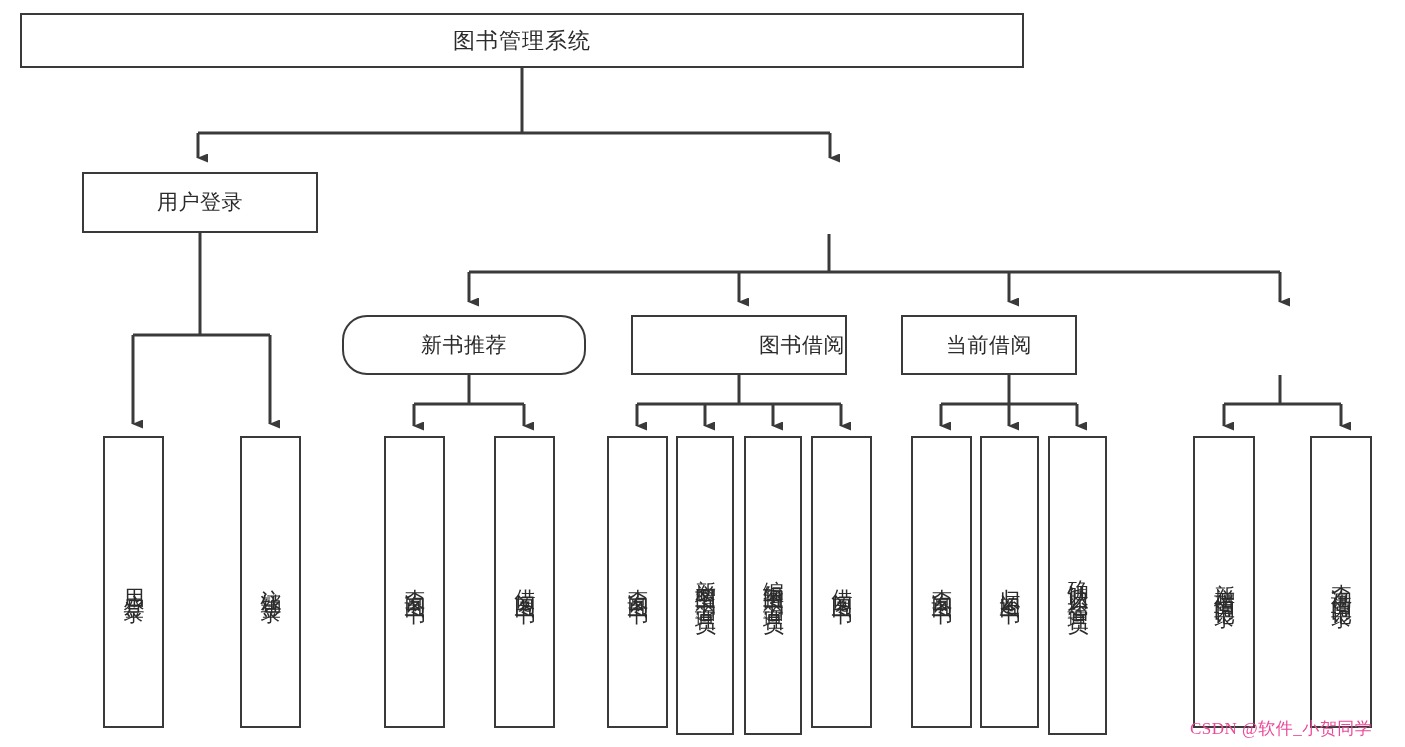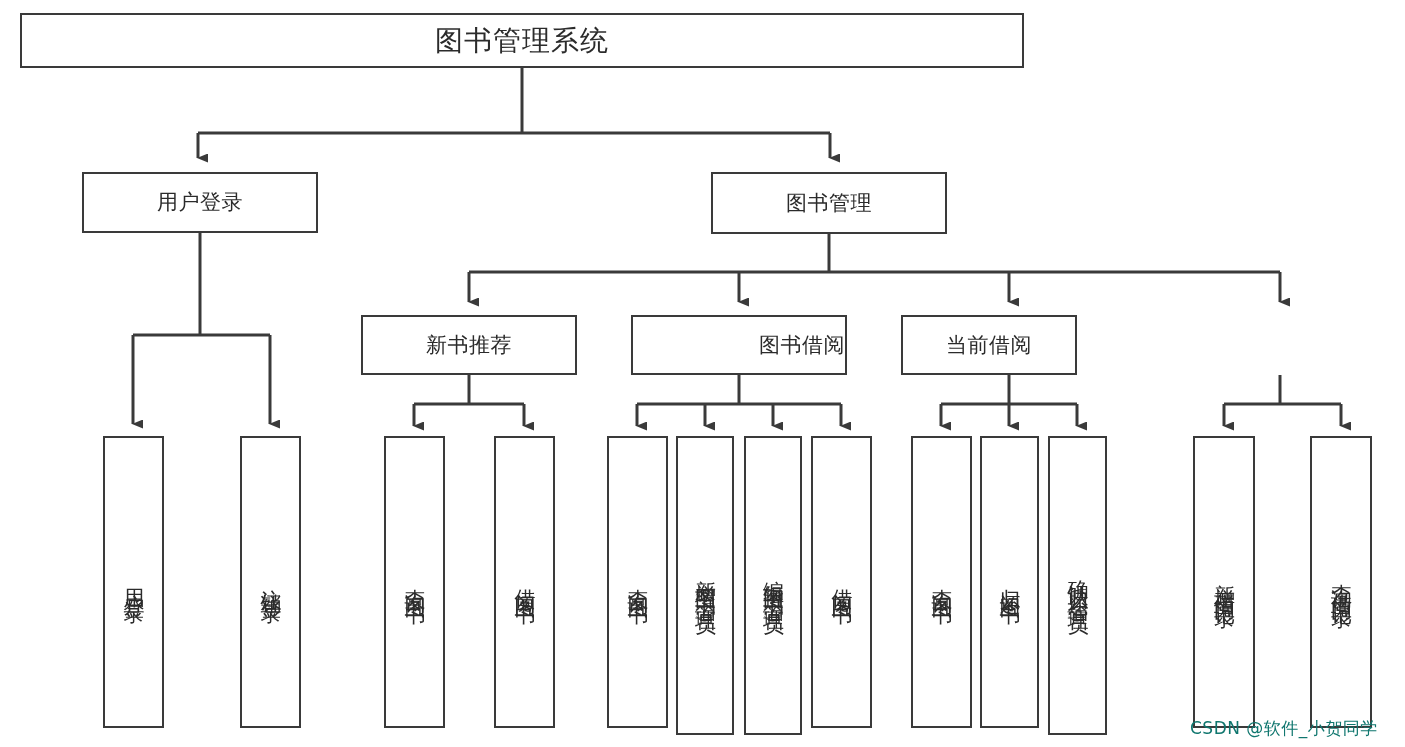--- a/index.html
+++ b/index.html
@@ -42,41 +42,42 @@
     line-height: 1.18;
     color: #2b2b2b;
     white-space: nowrap;
   }
   
   .node.horiz .node-label {
     font-size: 21px;
     letter-spacing: 0.5px;
   }
   .node.root .node-label {
-    font-size: 28px;
+    font-size: 22px;
     letter-spacing: 1px;
   }
   
   .node.vert {
     align-items: center;
     justify-content: center;
   }
   .node.vert .node-label {
     writing-mode: vertical-rl;
     text-orientation: upright;
     font-size: 21px;
     letter-spacing: 5px;
     line-height: 1;
   }
   .watermark {
     position: absolute;
     font-size: 17px;
-    color: #0f766e;
+    color: #ec4899;
     white-space: nowrap;
     letter-spacing: 0.5px;
+    font-family: Liberation Serif, serif;
   }
 </style>
 </head>
 <body>
 
 <div id="diagram-root">
 
   <svg id="edges-layer" viewBox="0 0 1405 747" width="1405" height="747" xmlns="http://www.w3.org/2000/svg">
     <defs>
       <marker id="arw" markerWidth="9" markerHeight="11" refX="4.5" refY="10" orient="auto" markerUnits="userSpaceOnUse">
@@ -127,25 +128,22 @@
     </g>
   </svg>
 
   <div class="node root horiz" style="left:20px; top:13px; width:1004px; height:55px;">
     <span class="node-label">图书管理系统</span>
   </div>
 
   <div class="node horiz" style="left:82px; top:172px; width:236px; height:61px;">
     <span class="node-label">用户登录</span>
   </div>
-  <div class="node horiz" style="left:711px; top:172px; width:236px; height:62px;">
-    <span class="node-label">图书管理</span>
-  </div>
 
-  <div class="node horiz" style="left:361px; top:315px; width:216px; height:60px;">
+  <div class="node horiz" style="left:342px; top:315px; width:244px; height:60px;border-radius:25px;">
     <span class="node-label">新书推荐</span>
   </div>
   <div class="node horiz" style="left:631px; top:315px; width:216px; height:60px;justify-content:flex-end;">
     <span class="node-label">图书借阅</span>
   </div>
   <div class="node horiz" style="left:901px; top:315px; width:176px; height:60px;">
     <span class="node-label">当前借阅</span>
   </div>
 
   <div class="node vert" style="left:103px; top:436px; width:61px; height:292px;">

